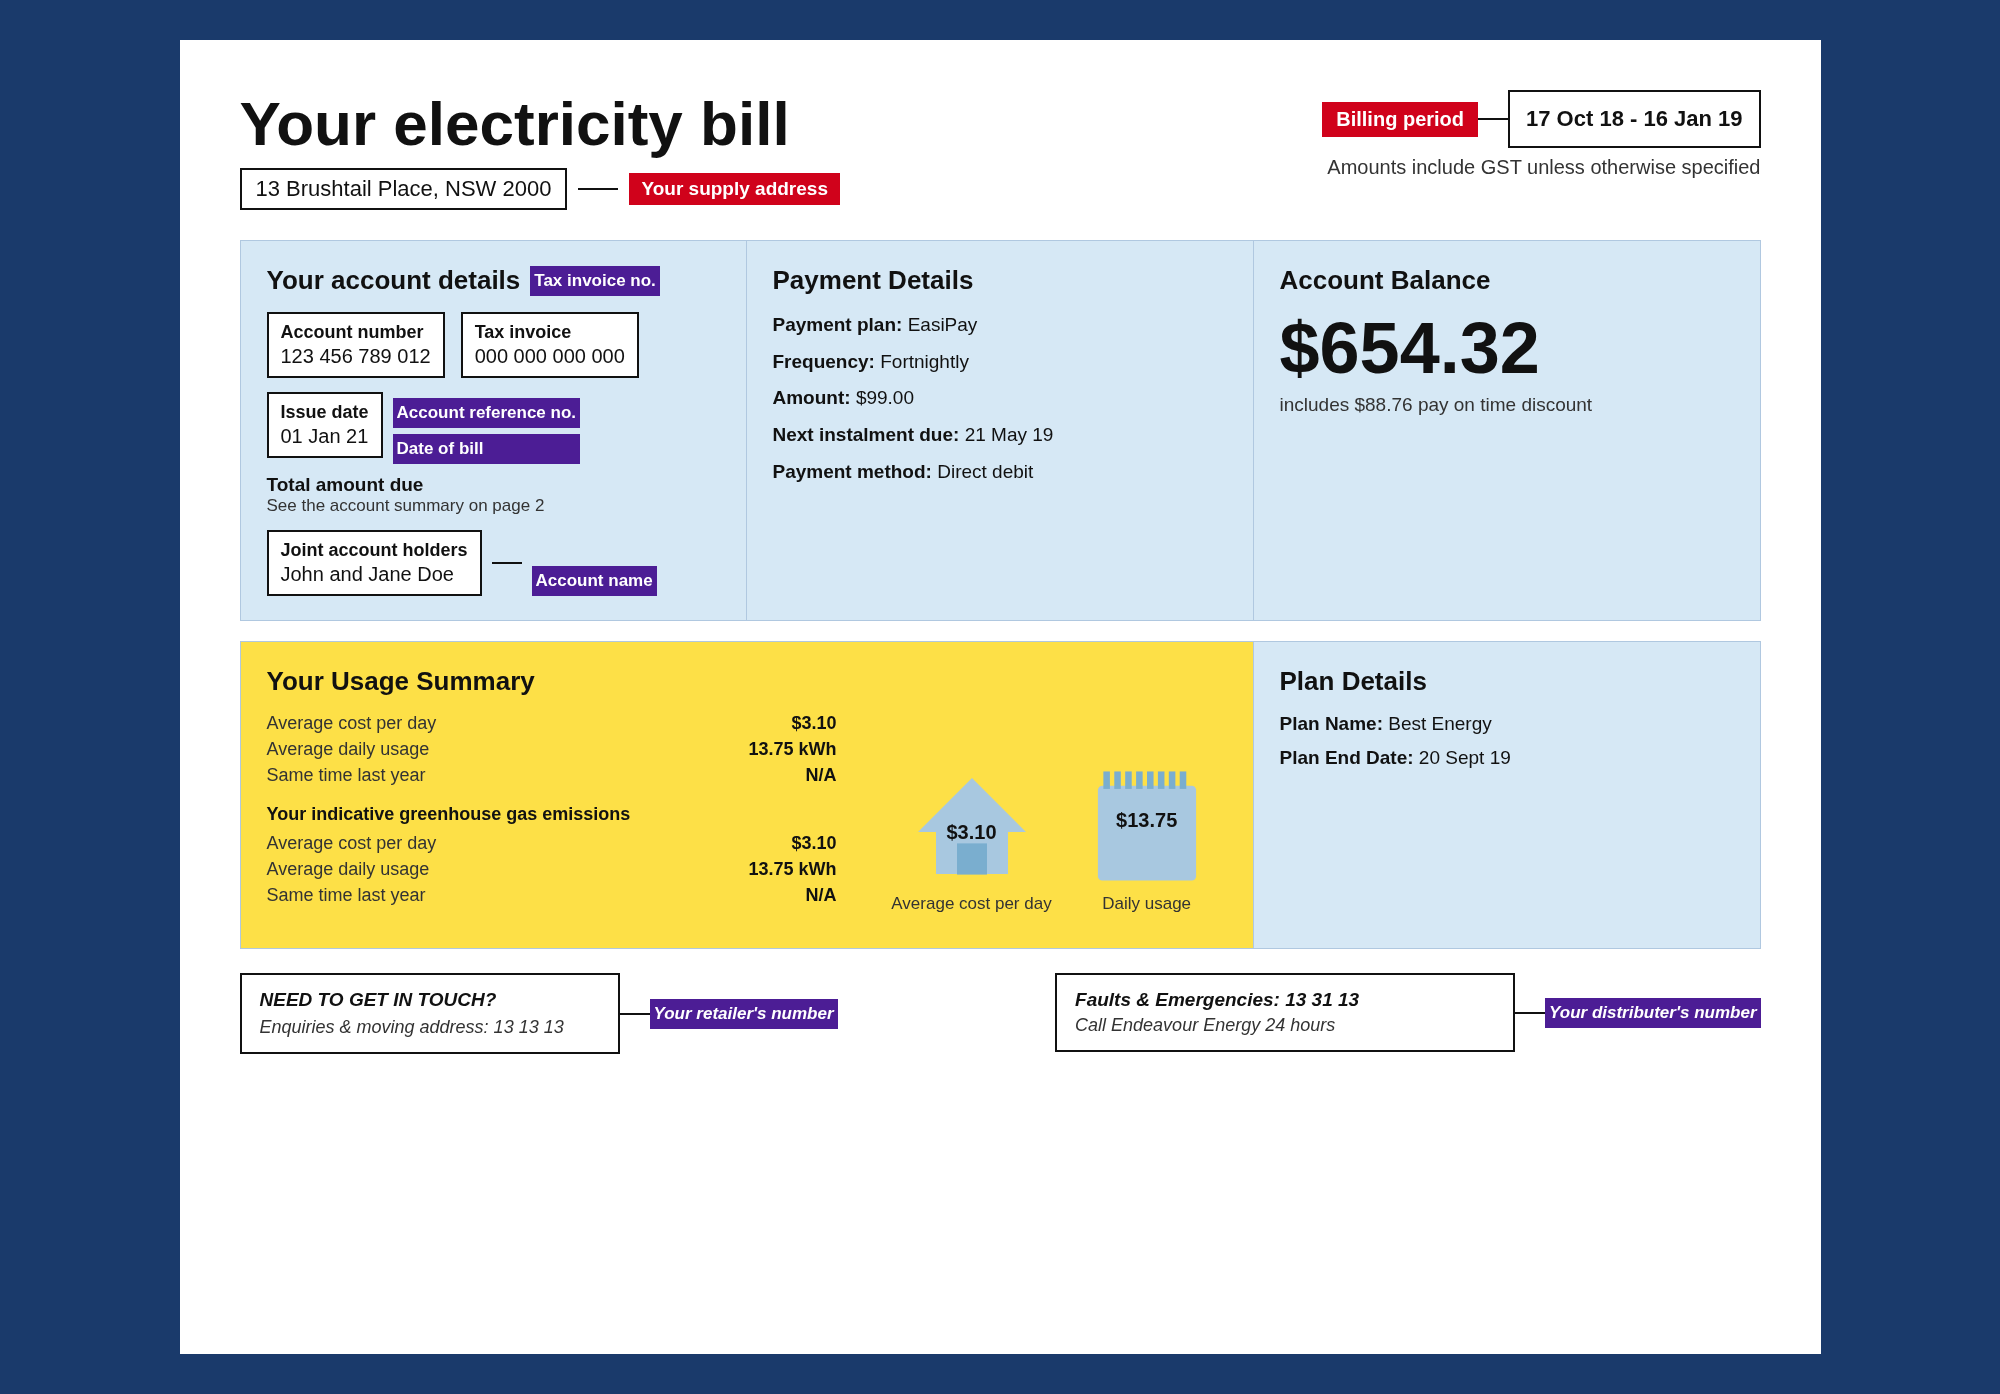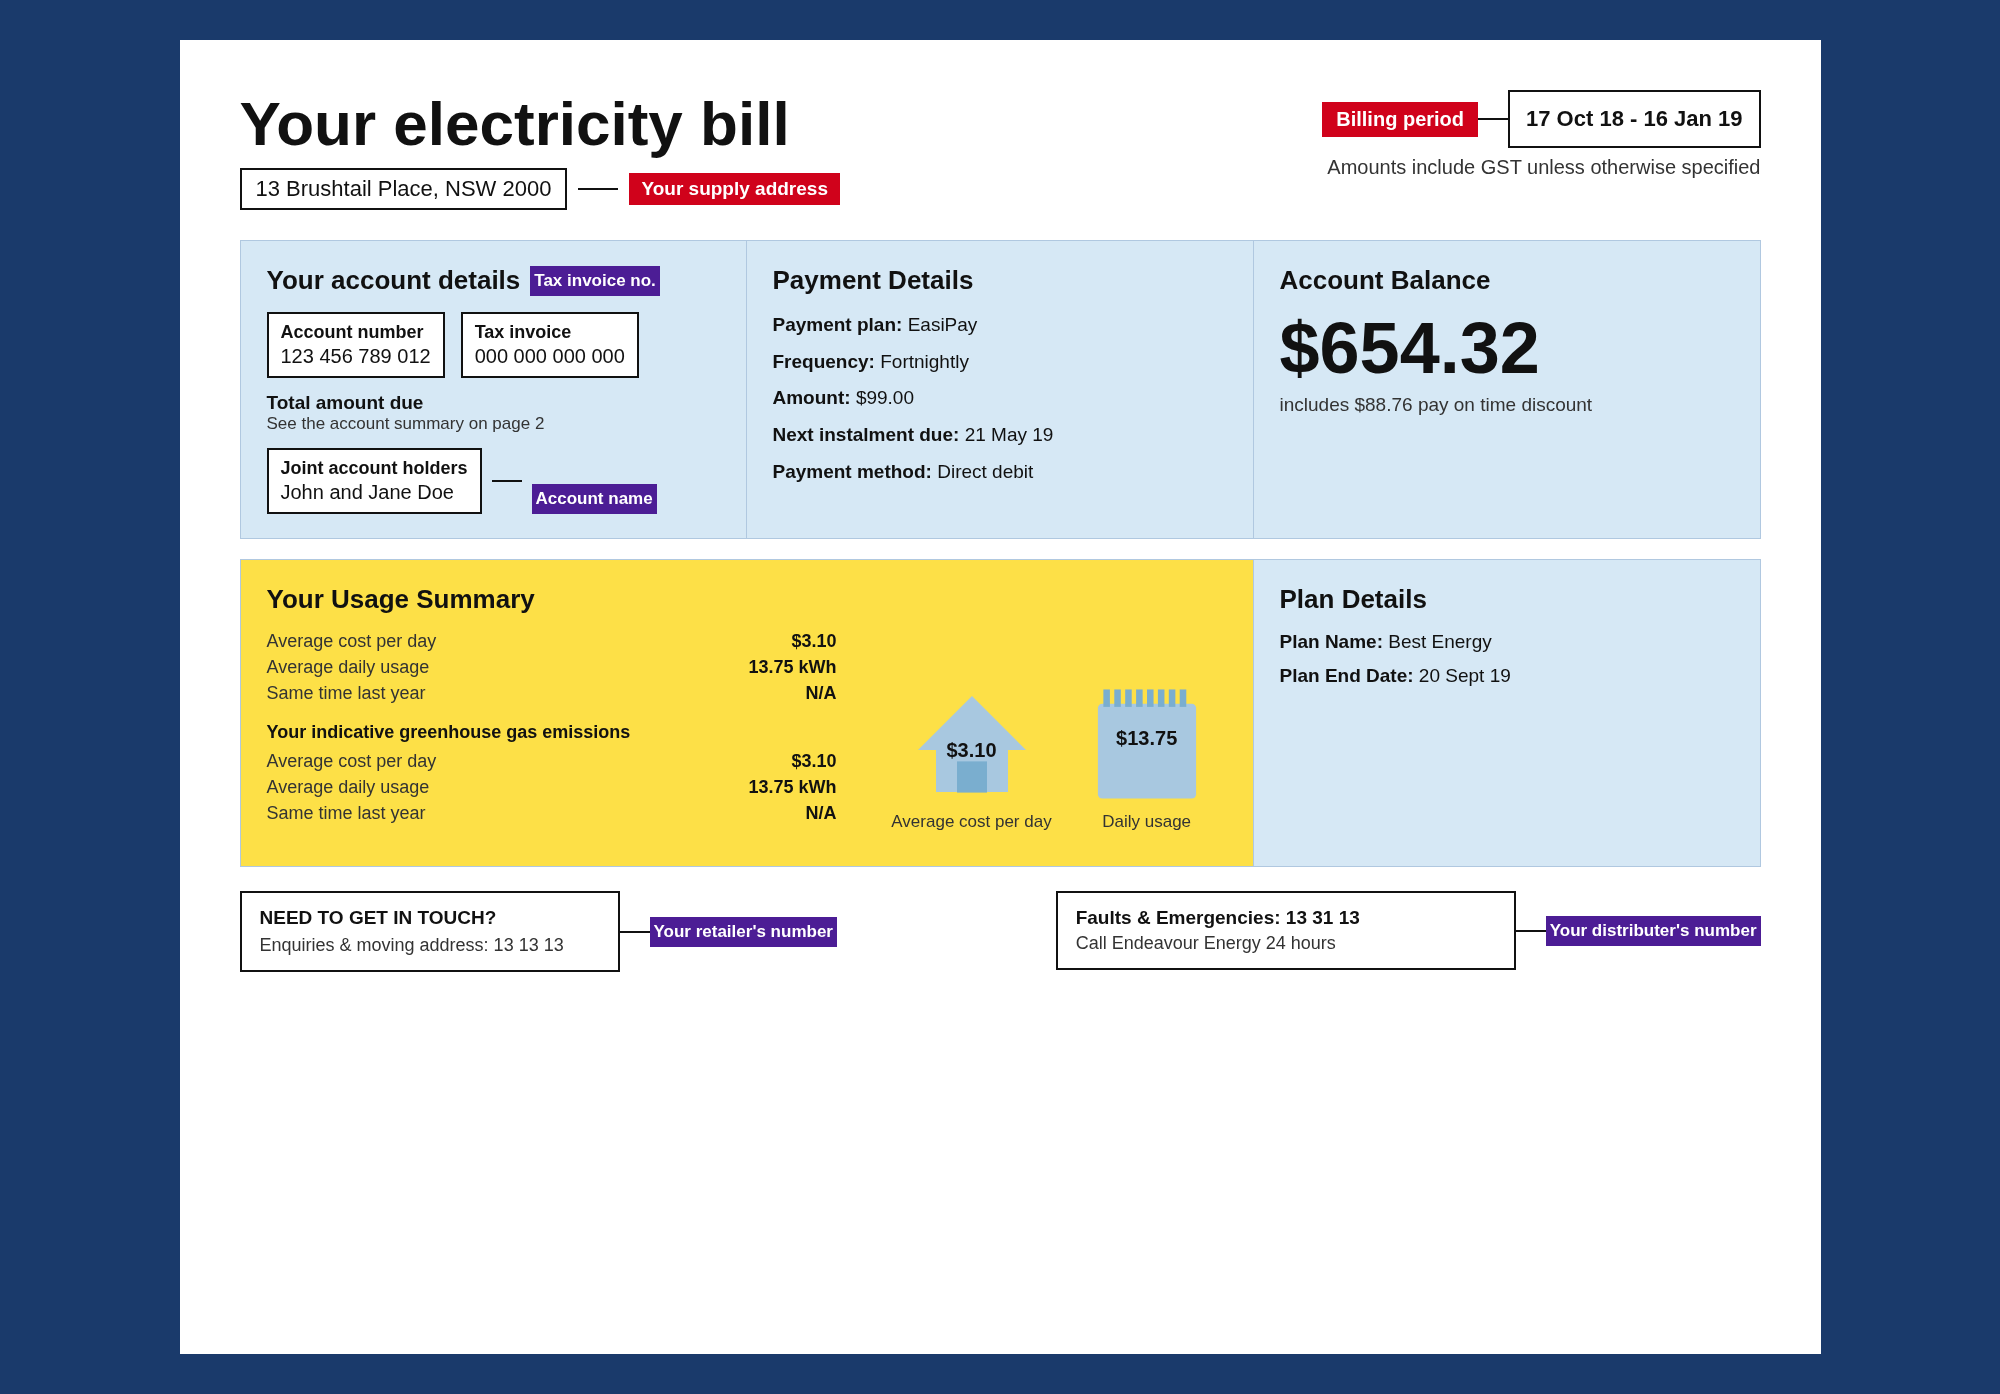--- a/index.html
+++ b/index.html
@@ -261,20 +261,21 @@
       margin-bottom: 12px;
     }
     .plan-item strong { font-weight: bold; }
 
     
     .footer {
       display: flex;
       gap: 40px;
       align-items: flex-start;
       margin-top: 10px;
+      font-style: italic;
     }
     .footer-contact {
       border: 2px solid #111;
       padding: 14px 18px;
       min-width: 380px;
     }
     .footer-contact-title {
       font-size: 19px;
       font-weight: 900;
       color: #111;
@@ -358,20 +359,30 @@
         <div class="field-box">
           <div class="field-label">Account number</div>
           <div class="field-value">123 456 789 012</div>
         </div>
         <div class="field-box">
           <div class="field-label">Tax invoice</div>
           <div class="field-value">000 000 000 000</div>
         </div>
       </div>
 
+      <div class="issue-date-row">
+        <div class="field-box">
+          <div class="field-label">Issue date</div>
+          <div class="field-value">01 Jan 21</div>
+        </div>
+        <div style="display:flex; flex-direction:column; gap:6px; margin-top:6px;">
+          <div class="red-tag">Account reference no.</div>
+          <div class="red-tag">Date of bill</div>
+        </div>
+      </div>
 
       <div class="total-amount-section">
         <div class="total-amount-label">Total amount due</div>
         <div class="total-amount-note">See the account summary on page 2</div>
       </div>
 
       <div class="joint-account-row">
         <div class="joint-box">
           <div class="field-label">Joint account holders</div>
           <div class="field-value">John and Jane Doe</div>

